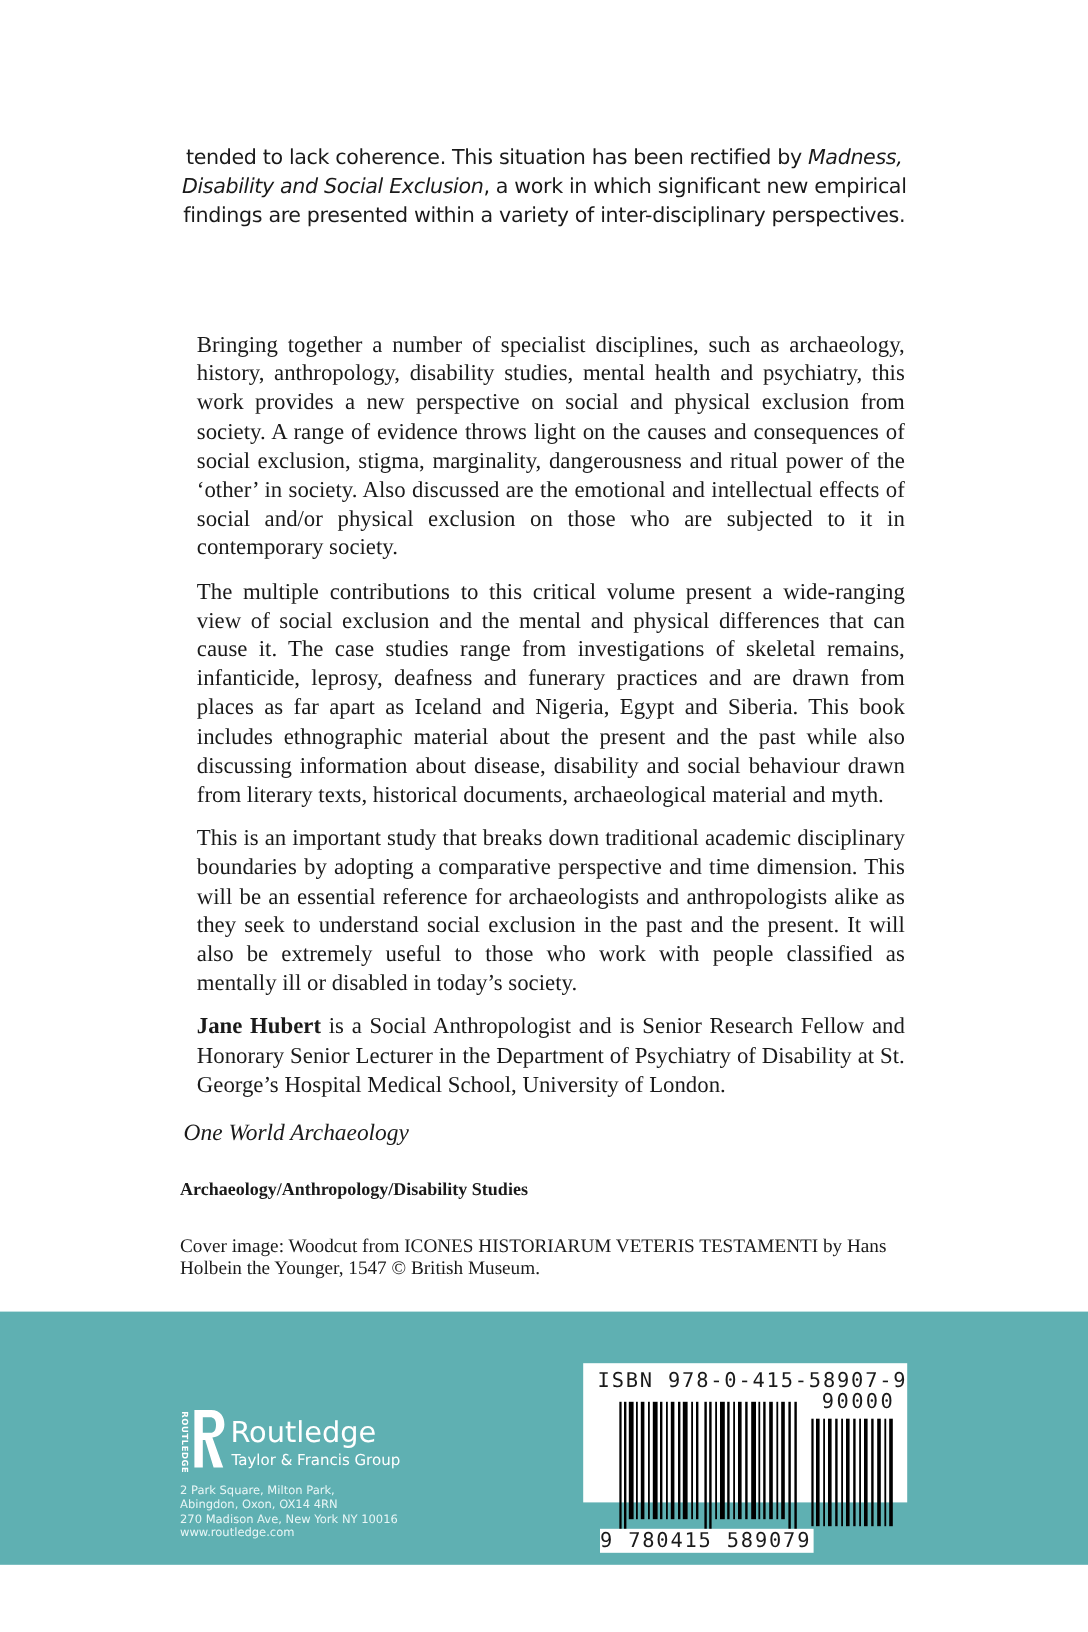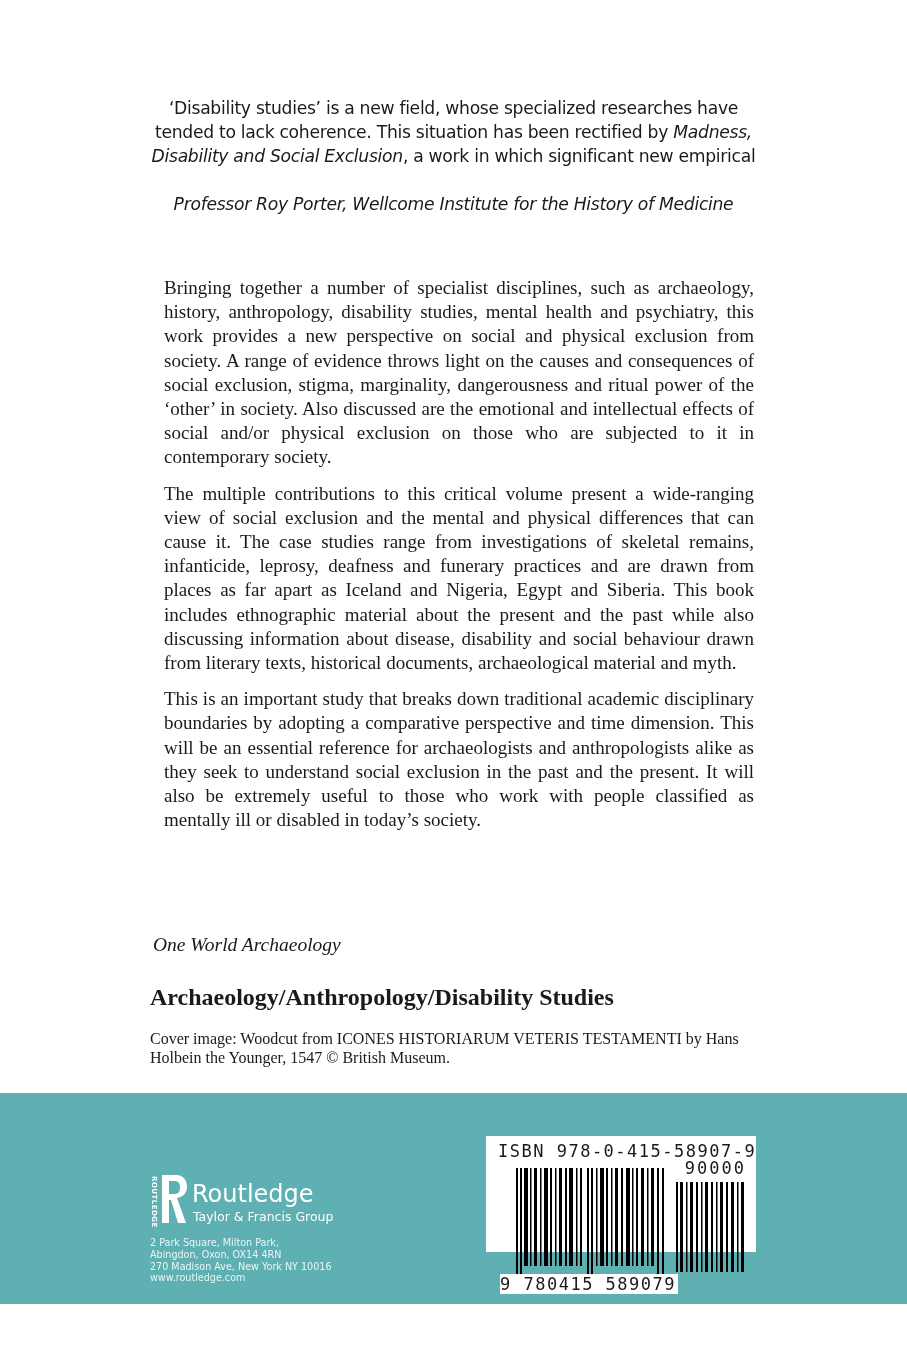--- a/index.html
+++ b/index.html
@@ -5,51 +5,51 @@
   html,body{margin:0;padding:0;background:#fff;}
   body{width:907px;height:1360px;position:relative;overflow:hidden;color:#1a1a1a;}
   .quote{position:absolute;left:120px;top:96px;width:667px;text-align:center;
     font-family:"DejaVu Sans",sans-serif;font-size:17.2px;line-height:24px;letter-spacing:-0.3px;}
   .quote .attr{font-style:italic;display:block;}
   .body{position:absolute;left:152px;top:276px;width:602px;
     font-family:"Liberation Serif",serif;font-size:19px;line-height:24.2px;text-align:justify;}
   .body p{margin:0 0 12px 12px;}
   .author{font-weight:bold;}
   .series{position:absolute;left:153px;top:934px;font-family:"Liberation Serif",serif;font-style:italic;font-size:19.5px;}
-  .subject{position:absolute;left:150px;top:984px;font-family:"Liberation Serif",serif;font-weight:bold;font-size:24px;}
+  .subject{position:absolute;left:150px;top:984px;font-family:"Liberation Serif",serif;font-weight:bold;font-size:15px;}
   .cover{position:absolute;left:150px;top:1029px;width:620px;font-family:"Liberation Serif",serif;font-size:16px;line-height:19px;}
   .band{position:absolute;left:0;top:1093px;width:907px;height:211px;background:#5fb0b2;}
   .logo{position:absolute;left:150px;top:1176px;color:#fff;font-family:"DejaVu Sans",sans-serif;}
   .logo .vert{position:absolute;left:0;top:0;font-size:7px;font-weight:bold;writing-mode:vertical-rl;letter-spacing:0.5px;}
   .logo .mark{position:absolute;left:10px;top:-3px;width:28px;height:52px;}
   .logo .name{position:absolute;left:42px;top:4px;font-size:24px;white-space:nowrap;}
   .logo .grp{position:absolute;left:43px;top:33px;font-size:12.5px;white-space:nowrap;text-align:center;}
   .addr{position:absolute;left:150px;top:1237px;color:#e8f6f6;font-family:"DejaVu Sans",sans-serif;font-size:9.6px;line-height:11.8px;}
   .barcode{position:absolute;left:486px;top:1136px;width:270px;height:116px;background:#fff;}
   .isbn{position:absolute;left:12px;top:5px;font-family:"DejaVu Sans Mono",monospace;font-size:17px;letter-spacing:1.5px;white-space:nowrap;}
   .addon-num{position:absolute;right:10px;top:22px;font-family:"DejaVu Sans Mono",monospace;font-size:17px;letter-spacing:2px;}
   .bars{position:absolute;left:30px;top:32px;width:150px;height:110px;}
   .addon-bars{position:absolute;left:190px;top:46px;width:72px;height:90px;}
   .ean{position:absolute;left:14px;top:138px;font-family:"DejaVu Sans Mono",monospace;font-size:17px;letter-spacing:1.5px;background:#fff;padding-right:2px;}
 </style>
 </head>
 <body>
 
 <div class="quote">
-  <span>‘Disability studies’ is a new field, whose specialized researches have</span><br>
+  <br>
   <span>tended to lack coherence. This situation has been rectified by </span><i>Madness,</i><br>
   <i>Disability and Social Exclusion</i><span>, a work in which significant new empirical</span><br>
-  <br>
-  <span class="attr">Professor Roy Porter, Wellcome Institute for the History of Medicine</span>
+  <span>findings are presented within a variety of inter-disciplinary perspectives.</span><br>
 </div>
 
 <div class="body">
   <p>Bringing together a number of specialist disciplines, such as archaeology, history, anthropology, disability studies, mental health and psychiatry, this work provides a new perspective on social and physical exclusion from society. A range of evidence throws light on the causes and consequences of social exclusion, stigma, marginality, dangerousness and ritual power of the ‘other’ in society. Also discussed are the emotional and intellectual effects of social and/or physical exclusion on those who are subjected to it in contemporary society.</p>
   <p>The multiple contributions to this critical volume present a wide-ranging view of social exclusion and the mental and physical differences that can cause it. The case studies range from investigations of skeletal remains, infanticide, leprosy, deafness and funerary practices and are drawn from places as far apart as Iceland and Nigeria, Egypt and Siberia. This book includes ethnographic material about the present and the past while also discussing information about disease, disability and social behaviour drawn from literary texts, historical documents, archaeological material and myth.</p>
   <p>This is an important study that breaks down traditional academic disciplinary boundaries by adopting a comparative perspective and time dimension. This will be an essential reference for archaeologists and anthropologists alike as they seek to understand social exclusion in the past and the present. It will also be extremely useful to those who work with people classified as mentally ill or disabled in today’s society.</p>
+  <p><span class="author">Jane Hubert</span><span> is a Social Anthropologist and is Senior Research Fellow and Honorary Senior Lecturer in the Department of Psychiatry of Disability at St. George’s Hospital Medical School, University of London.</span></p>
 </div>
 
 <div class="series">One World Archaeology</div>
 <div class="subject">Archaeology/Anthropology/Disability Studies</div>
 <div class="cover">Cover image: Woodcut from ICONES HISTORIARUM VETERIS TESTAMENTI by  Hans Holbein the Younger, 1547 © British Museum.</div>
 
 <div class="band"></div>
 
 <div class="logo">
   <span class="vert">ROUTLEDGE</span>

